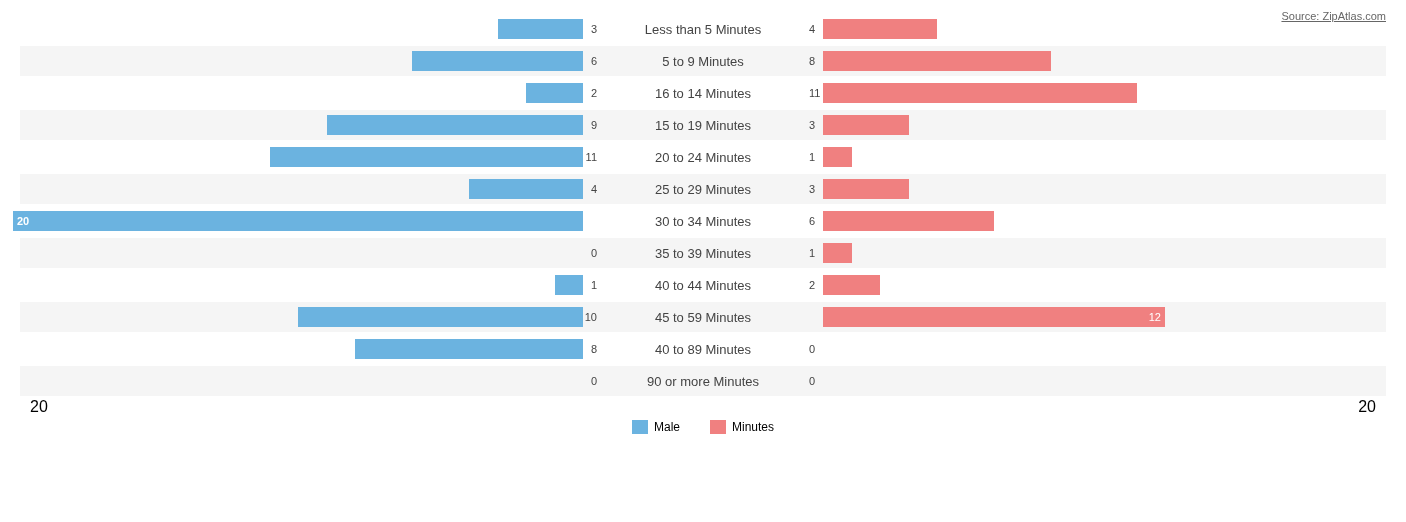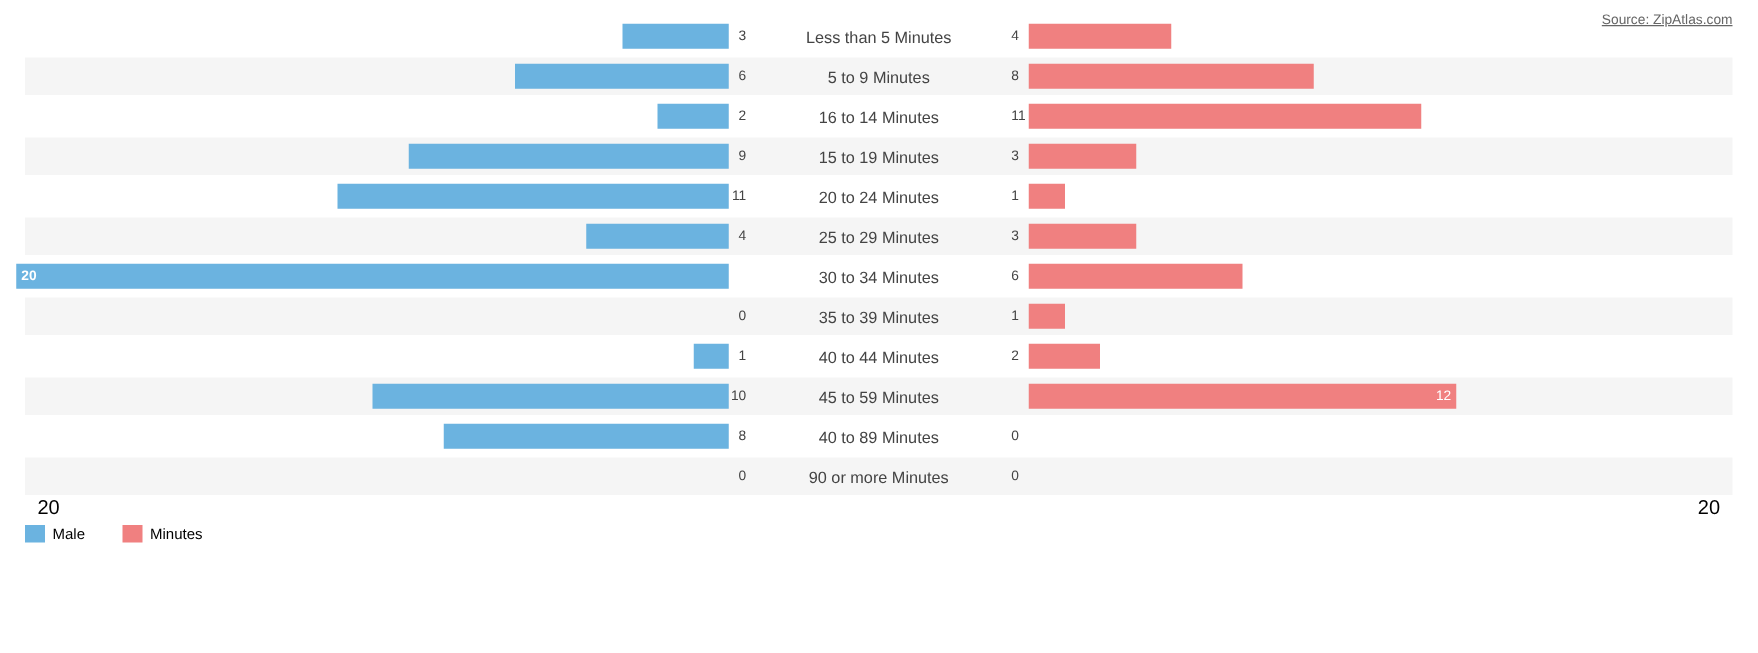--- a/index.html
+++ b/index.html
@@ -120,20 +120,21 @@
       position: absolute;
       right: 4px;
       font-size: 11px;
       color: #fff;
       font-weight: normal;
     }
 
     
     .legend {
       display: flex;
+      justify-content: center;
       align-items: center;
       gap: 30px;
       margin-top: 4px;
       font-size: 12px;
     }
     .legend-item {
       display: flex;
       align-items: center;
       gap: 6px;
     }

